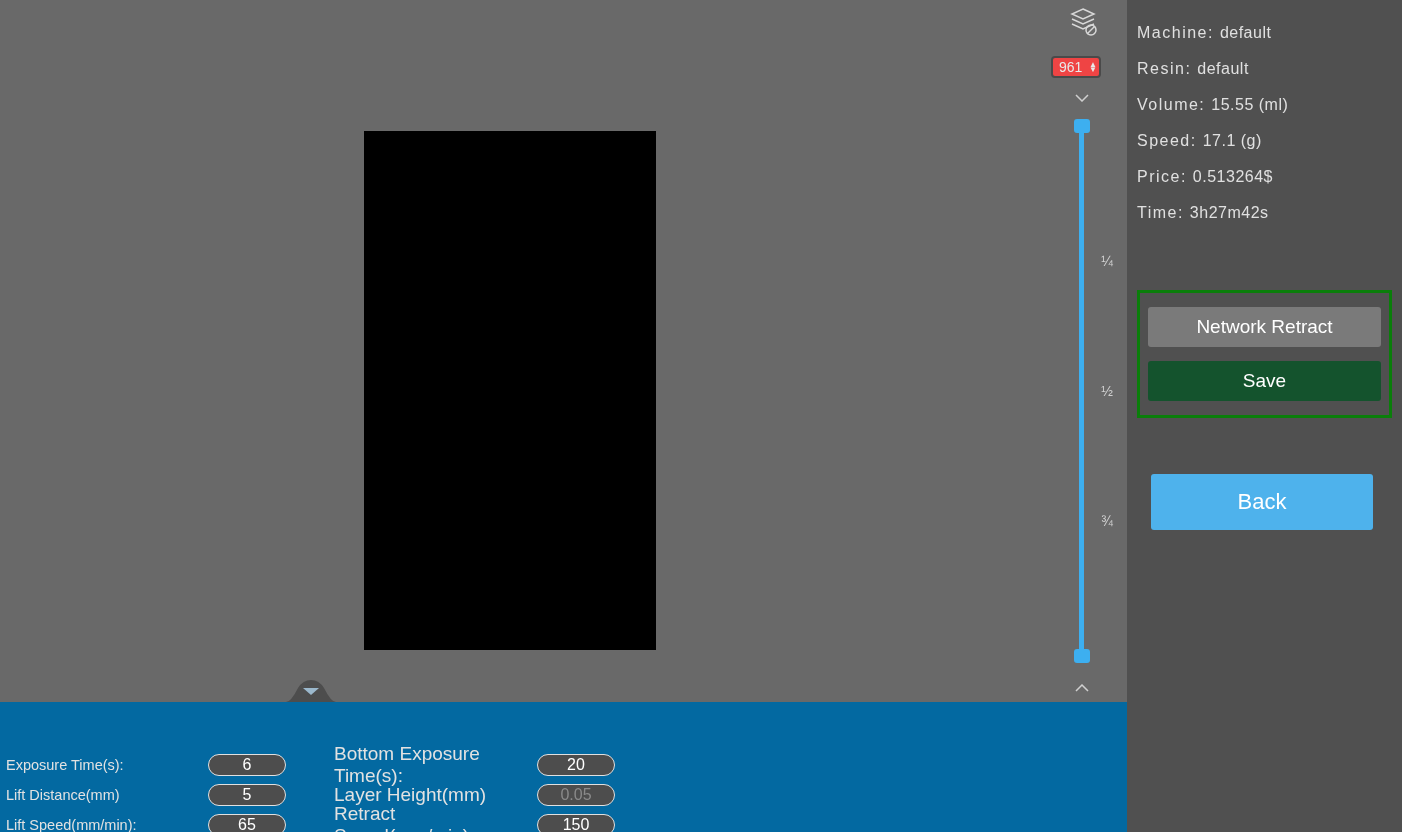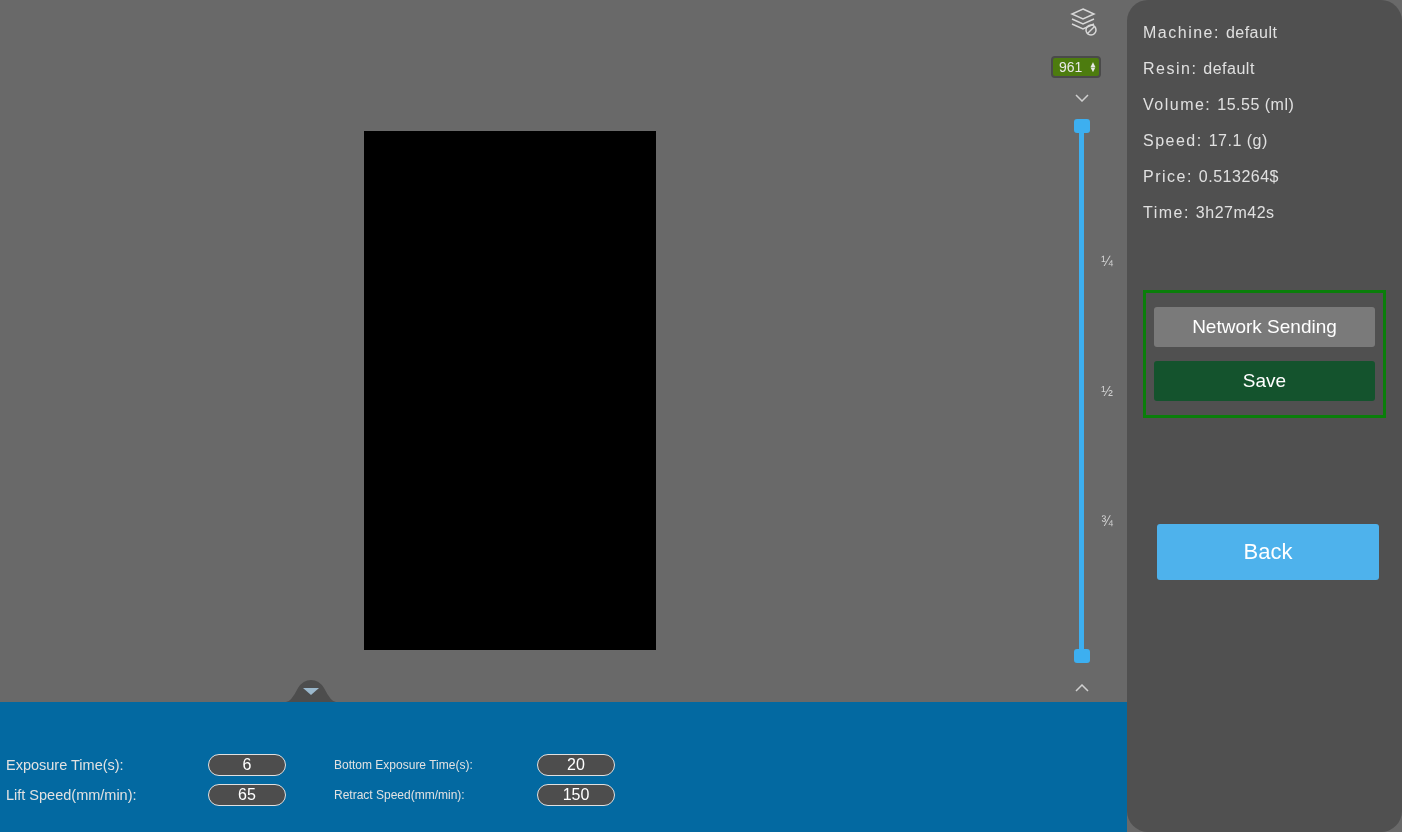--- a/index.html
+++ b/index.html
@@ -36,21 +36,21 @@
   display: flex;
   align-items: center;
   justify-content: center;
 }
 .layer-spinner {
   position: absolute;
   right: 26px;
   top: 56px;
   width: 50px;
   height: 22px;
-  background: #4d7c0f;
+  background: #ef4444;
   border: 2px solid #4a4a4a;
   border-radius: 4px;
   display: flex;
   align-items: center;
   padding-left: 6px;
   font-size: 14px;
   color: #e8e8e8;
 }
 .layer-spinner .arrows {
   position: absolute;
@@ -144,32 +144,31 @@
   display: inline-flex;
   align-items: center;
   justify-content: center;
 }
 .param-input.readonly {
   color: #8a8a8a;
 }
 .param-col2-label {
   width: 203px;
   margin-left: 48px;
-  font-size: 12px;
+  font-size: 19px;
   color: #e2e2e2;
 }
 .right-panel {
   position: absolute;
   left: 1127px;
   top: 0;
   width: 275px;
   height: 832px;
   background: #505050;
-  padding: 24px 16px;
-  border-radius: 21px;
+  padding: 24px 10px;
 }
 .info-line {
   font-size: 16px;
   letter-spacing: 1.5px;
   margin-bottom: 18px;
   color: #e0e0e0;
 }
 .info-val {
   letter-spacing: 0.5px;
 }
@@ -193,21 +192,21 @@
 .gray-btn2 { background: #14532d; }
 .blue-btn {
   width: 222px;
   height: 56px;
   background: #4eb2ec;
   border: none;
   border-radius: 3px;
   color: #fff;
   font-size: 22px;
   cursor: pointer;
-  margin-top: 106px;
+  margin-top: 56px;
   margin-left: 14px;
 }
 </style>
 </head>
 <body>
 
 <div class="main-area">
   <div class="preview-black"></div>
 
   <div class="layers-icon">
@@ -257,20 +256,26 @@
 </div>
 
 <div class="bottom-panel">
   <div class="param-row">
     <span class="param-label">Exposure Time(s):</span>
     <span class="param-input">6</span>
     <span class="param-col2-label">Bottom Exposure Time(s):</span>
     <span class="param-input">20</span>
   </div>
   <div class="param-row">
+    <span class="param-label">Lift Distance(mm)</span>
+    <span class="param-input">5</span>
+    <span class="param-col2-label">Layer Height(mm)</span>
+    <span class="param-input readonly">0.05</span>
+  </div>
+  <div class="param-row">
     <span class="param-label">Lift Speed(mm/min):</span>
     <span class="param-input">65</span>
     <span class="param-col2-label">Retract Speed(mm/min):</span>
     <span class="param-input">150</span>
   </div>
 </div>
 
 <div class="right-panel">
   <div class="info-line">
     <span>Machine:</span> <span class="info-val">default</span>
@@ -285,18 +290,18 @@
     <span>Speed:</span> <span class="info-val">17.1 (g)</span>
   </div>
   <div class="info-line">
     <span>Price:</span> <span class="info-val">0.513264$</span>
   </div>
   <div class="info-line">
     <span>Time:</span> <span class="info-val">3h27m42s</span>
   </div>
 
   <div class="green-box">
-    <button class="gray-btn">Network Sending</button>
+    <button class="gray-btn">Network Retract</button>
     <button class="gray-btn gray-btn2">Save</button>
   </div>
 
   <button class="blue-btn">Back</button>
 </div>
 
 </body></html>

